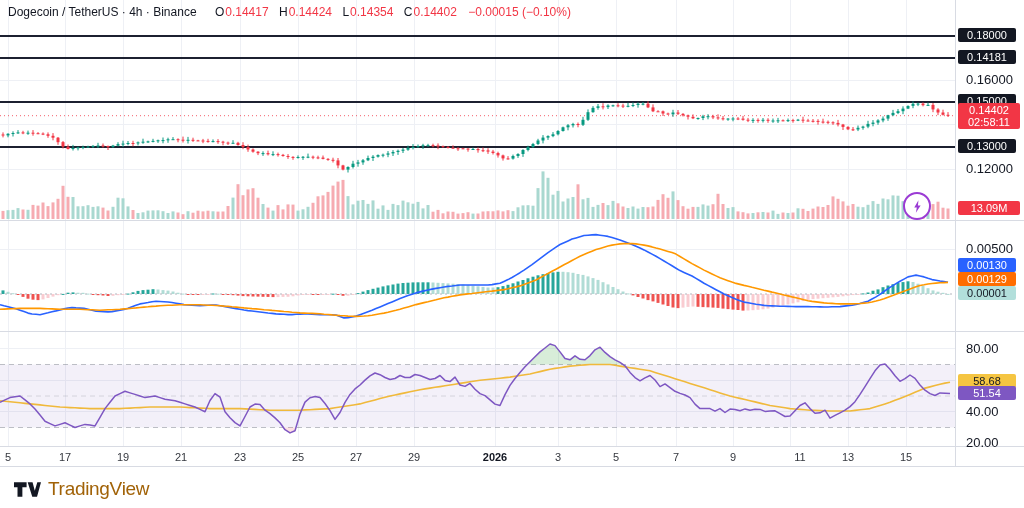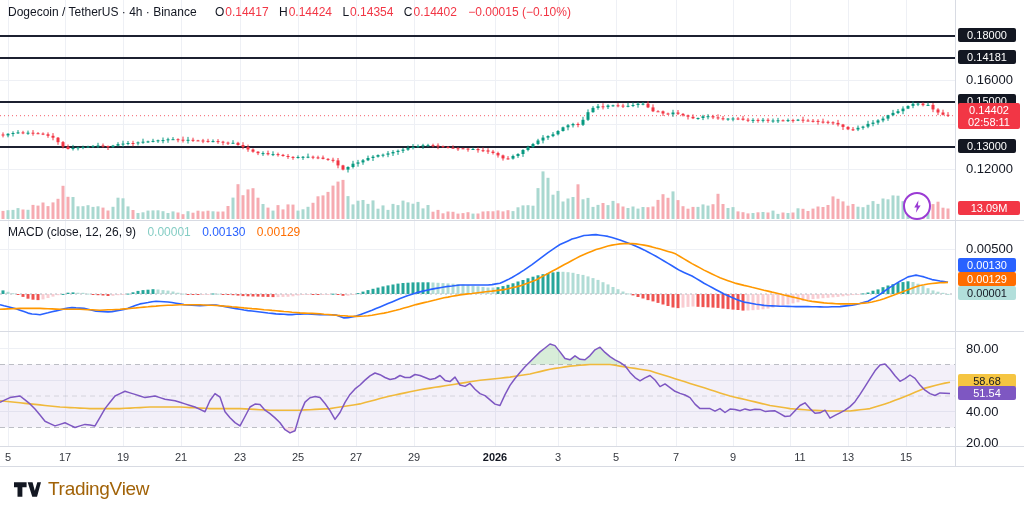--- a/index.html
+++ b/index.html
@@ -845,28 +845,20 @@
     <div class="row">
       <span class="title">Dogecoin / TetherUS · 4h · Binance</span>
       <span class="k">O</span><span class="v red">0.14417</span>
       <span class="k">H</span><span class="v red">0.14424</span>
       <span class="k">L</span><span class="v red">0.14354</span>
       <span class="k">C</span><span class="v red">0.14402</span>
       <span class="k"></span><span class="v red">−0.00015 (−0.10%)</span>
     </div>
   </div>
 
-  <div class="legend macd">
-    <div class="row">
-      <span>MACD (close, 12, 26, 9)</span>
-      <span class="k"></span><span class="v teal">0.00001</span>
-      <span class="k"></span><span class="v blue">0.00130</span>
-      <span class="k"></span><span class="v orange">0.00129</span>
-    </div>
-  </div>
 
 
   <div id="axis-col">
       <div class="badge" style="top: 28px;">0.18000</div>
       <div class="badge" style="top: 50px;">0.14181</div>
       <div class="badge" style="top: 94px;">0.15000</div>
       <div class="badge" style="top: 139px;">0.13000</div>
       <div class="plain-label" style="top: 73px;">0.16000</div>
       <div class="plain-label" style="top: 162px;">0.12000</div>
       <div class="badge red two" style="top: 103px;">

